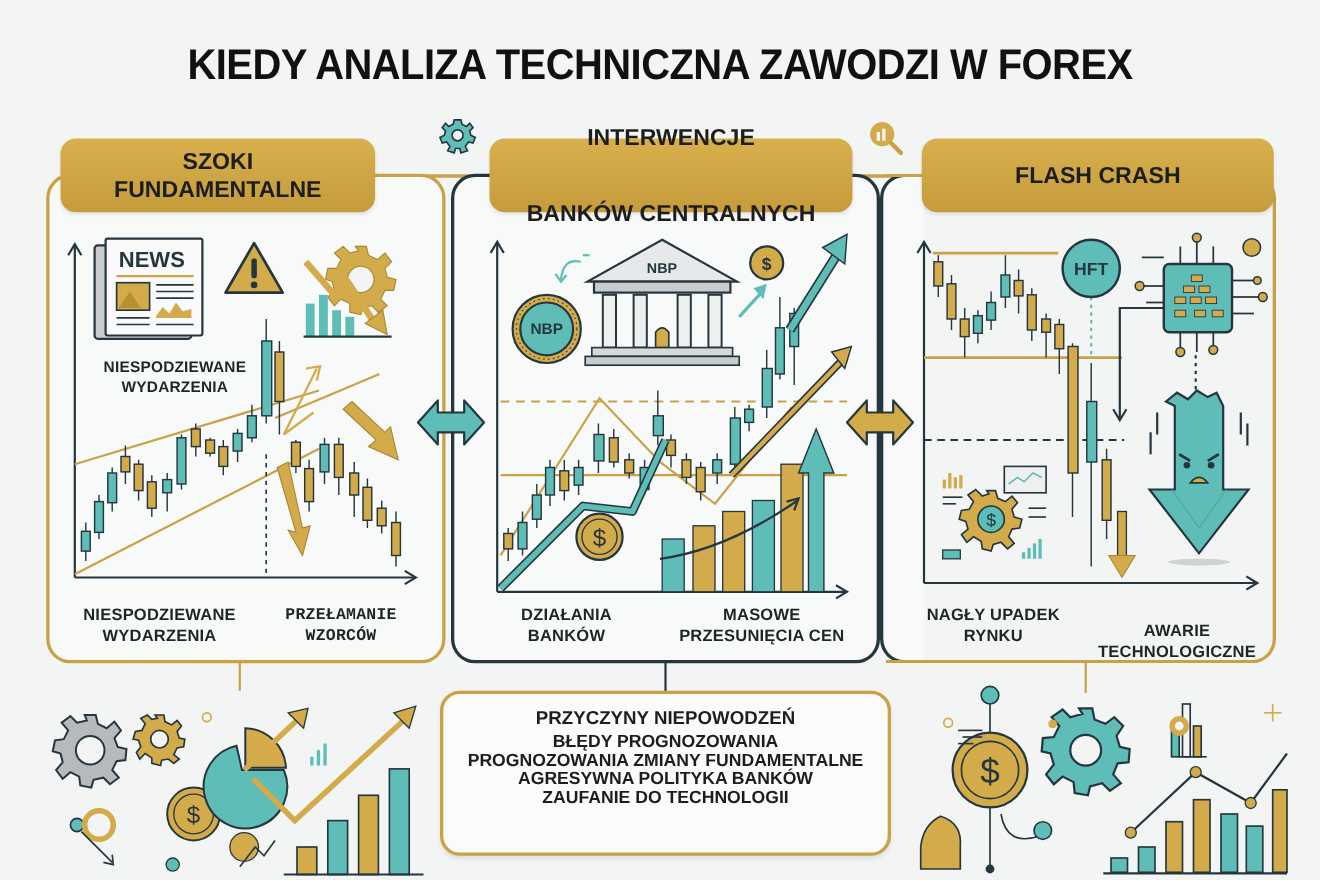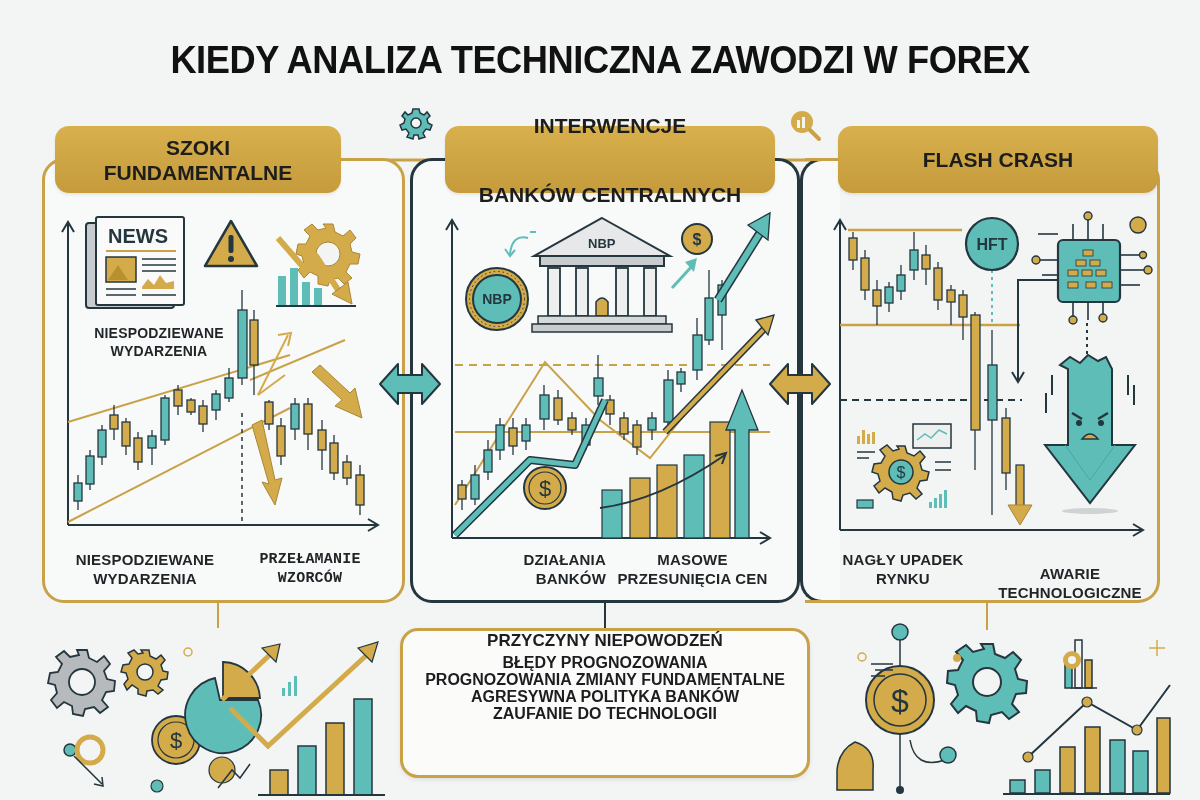--- a/index.html
+++ b/index.html
@@ -5,21 +5,21 @@
   * { box-sizing: border-box; margin: 0; padding: 0; }
   html, body { width: 1200px; height: 800px; overflow: hidden; }
   body { background: #f3f4f4; font-family: "Liberation Sans", "DejaVu Sans", sans-serif; color: #1b1d1f; position: relative; }
   .title { position: absolute; top: 38px; left: 0; width: 1200px; text-align: center; font-size: 39px; font-weight: 700; letter-spacing: -0.5px; color: #111; transform: scaleX(0.93); }
   .panel { position: absolute; border-radius: 22px; background: #f8f9f9; }
   .panel.gold { border: 3px solid #c9a248; }
   .panel.dark { border: 3px solid #24363e; }
   .hdr { position: absolute; background: linear-gradient(180deg,#d8b04c 0%,#c59b3c 100%); border-radius: 14px; display: flex; flex-direction: column; align-items: center; justify-content: center; font-weight: 700; font-size: 21px; line-height: 25px; color: #1d1d1b; text-align: center; box-shadow: 0 2px 3px rgba(0,0,0,0.08); }
   .lbl { position: absolute; font-weight: 700; font-size: 15px; line-height: 19px; text-align: center; color: #1f2427; letter-spacing: 0.2px; }
   svg { position: absolute; overflow: visible; }
-  .summary { position: absolute; left: 400px; top: 628px; width: 410px; height: 150px; border: 3px solid #c9a248; border-radius: 18px; background: #fbfbfa; text-align: center; box-shadow: 0 2px 4px rgba(0,0,0,0.08); }
+  .summary { position: absolute; left: 400px; top: 628px; width: 410px; height: 150px; border: 3px solid #c9a248; border-radius: 18px; background: #fbfbfa; text-align: center; padding-top: 12px; box-shadow: 0 2px 4px rgba(0,0,0,0.08); }
   .summary .s-title { font-weight: 700; font-size: 17px; line-height: 20px; color: #1b1d1f; }
   .summary .s-item { font-weight: 700; font-size: 16px; line-height: 17px; color: #1b1d1f; }
   .summary .s-items { margin-top: 3px; }
 </style>
 </head>
 <body>
 
 <div class="title">KIEDY ANALIZA TECHNICZNA ZAWODZI W FOREX</div>
 
 <svg style="left:398px;top:105px" width="36" height="36" viewBox="0 0 36 36">
@@ -281,21 +281,21 @@
 <svg style="left:680px;top:222px" width="34" height="34" viewBox="0 0 34 34">
   <circle cx="17" cy="17" r="15" fill="#d4ab4a" stroke="#24363e" stroke-width="2"></circle>
   <text x="17" y="23" text-anchor="middle" font-family="Liberation Sans, sans-serif" font-weight="700" font-size="16" fill="#24363e">$</text>
 </svg>
 <svg style="left:522px;top:465px" width="46" height="46" viewBox="0 0 46 46">
   <circle cx="23" cy="23" r="21" fill="#d4ab4a" stroke="#24363e" stroke-width="2"></circle>
   <circle cx="23" cy="23" r="16" fill="none" stroke="#24363e" stroke-width="1.2"></circle>
   <text x="23" y="31" text-anchor="middle" font-family="Liberation Sans, sans-serif" font-size="22" fill="#24363e">$</text>
 </svg>
 
-<div class="lbl" style="left:476px;top:550px;width:130px;text-align:right;">
+<div class="lbl" style="left:450px;top:550px;width:130px;">
   <div>DZIAŁANIA</div>
   <div>BANKÓW</div>
 </div>
 <div class="lbl" style="left:600px;top:550px;width:185px;">
   <div>MASOWE</div>
   <div>PRZESUNIĘCIA CEN</div>
 </div>
 
 <div class="panel dark" style="left:800px;top:158px;width:40px;height:445px;border-right:none;border-radius:22px 0 0 22px;"></div>
 <div class="panel gold" style="left:805px;top:158px;width:355px;height:445px;border-left:none;border-radius:0 22px 22px 0;background:transparent;"></div>

